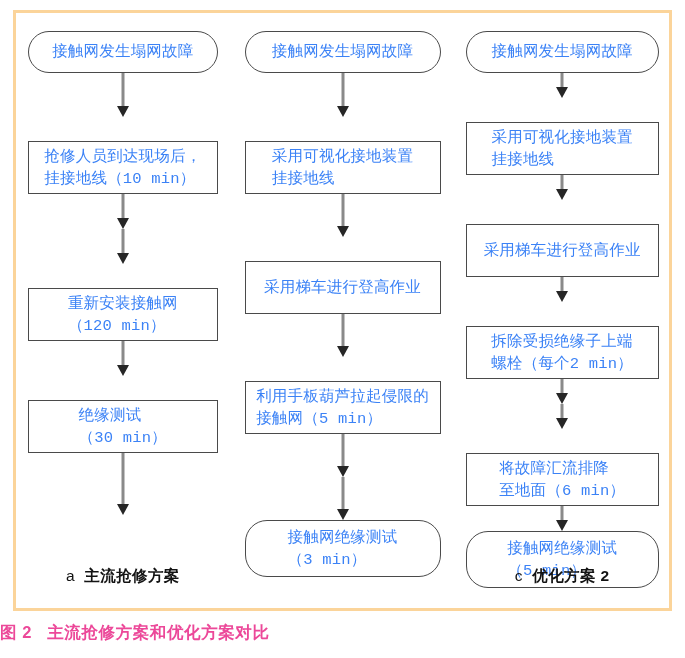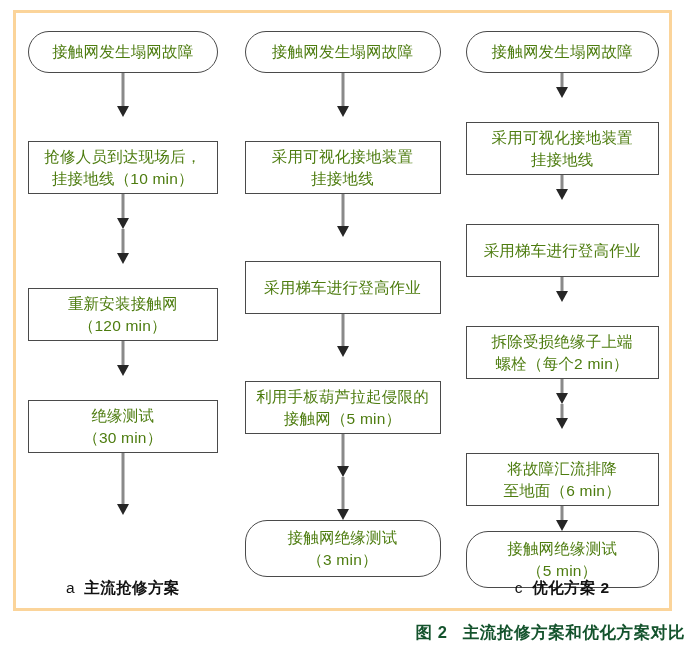--- a/index.html
+++ b/index.html
@@ -51,26 +51,25 @@
     align-items: center;
     box-sizing: border-box;
   }
 
   
   .node {
     position: relative;
     box-sizing: border-box;
     border: 1.3px solid #4a4a4a;
     background: #ffffff;
-    color: #4d7c0f;
+    color: #3b82f6;
     display: flex;
     align-items: center;
     justify-content: center;
-    text-align: center;
-    font-family: Liberation Sans, sans-serif;
+    font-family: Liberation Mono, monospace;
     font-size: 15.5px;
     line-height: 1.42;
     letter-spacing: 0.2px;
     width: 192px;
     white-space: pre-line;
     padding: 2px 4px;
   }
   .node.terminator {
     border-radius: 22px;
   }
@@ -106,46 +105,46 @@
     width: 0;
     height: 0;
     border-left: 6.5px solid transparent;
     border-right: 6.5px solid transparent;
     border-top: 11px solid #262626;
   }
 
   
   .col-label {
     position: absolute;
-    bottom: 12px;
+    bottom: 24px;
     left: 0;
     width: 100%;
     text-align: center;
     font-family: "Liberation Sans", "DejaVu Sans", sans-serif;
     font-size: 15.5px;
     font-weight: bold;
     color: #131313;
     letter-spacing: 0.4px;
   }
   .col-label .tag {
     font-weight: normal;
     font-family: "Liberation Sans", "DejaVu Sans", sans-serif;
   }
 
   
   .fig-caption {
     position: absolute;
     left: 0;
     top: 622px;
     width: 685px;
-    text-align: right;
+    text-align: left;
     font-family: "Liberation Sans", "DejaVu Sans", sans-serif;
     font-size: 16.5px;
     font-weight: bold;
-    color: #14532d;
+    color: #ec4899;
     letter-spacing: 0.6px;
   }
   .fig-caption .num { margin-right: 10px; }
 </style>
 </head>
 <body>
 
 <div id="figure">
 
   <div class="frame"></div>

